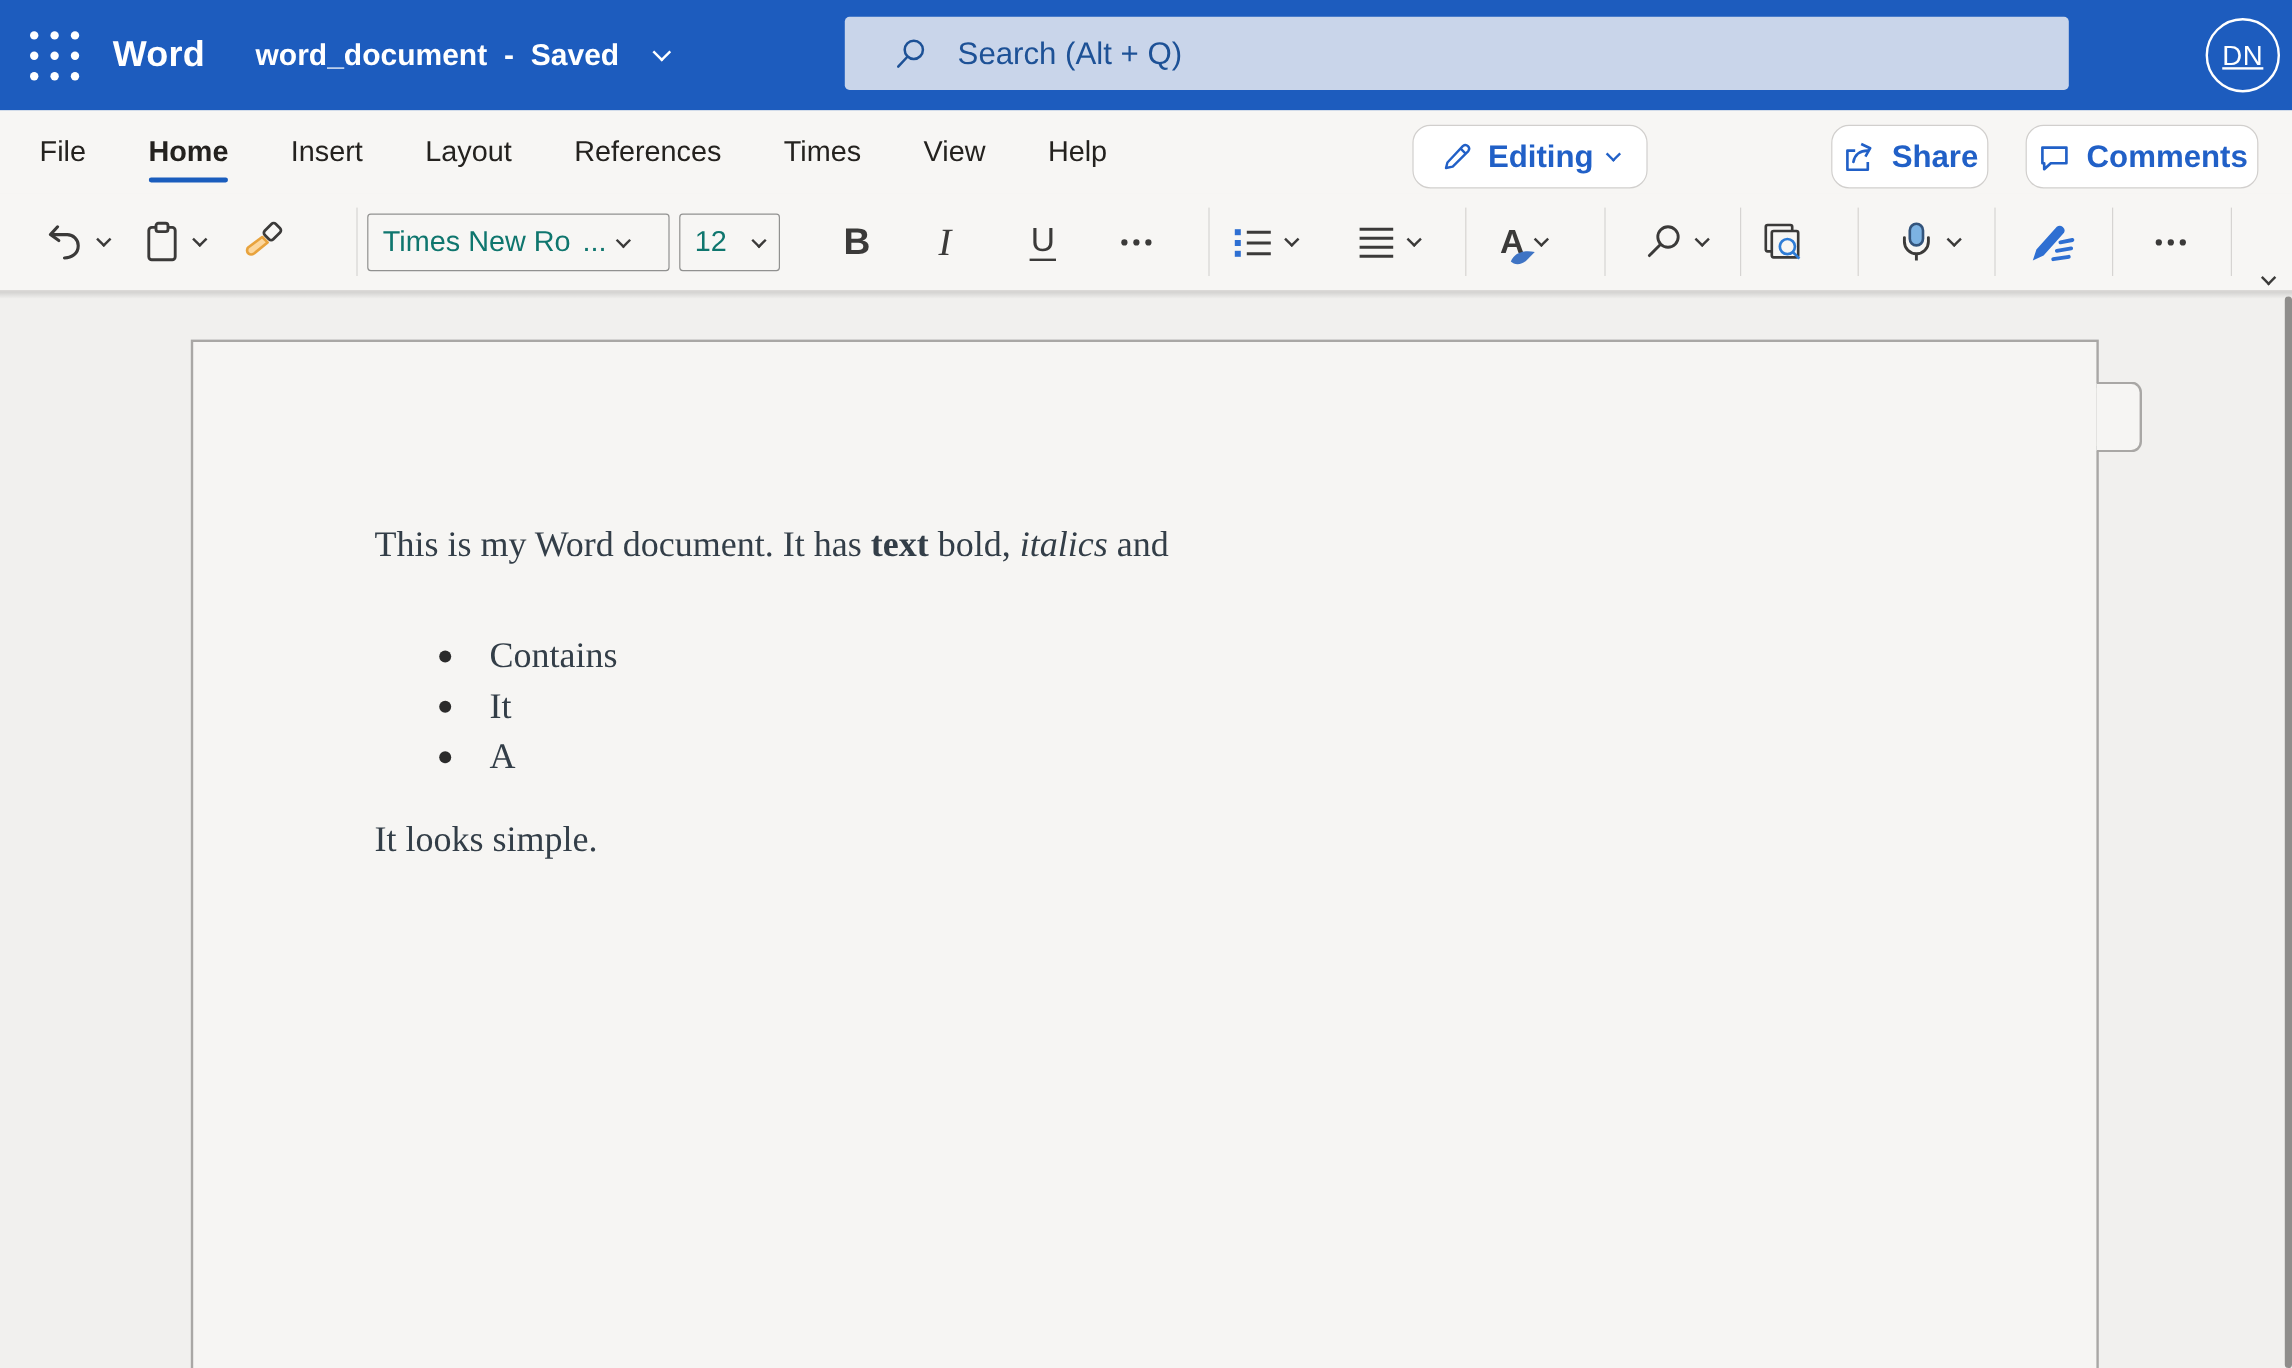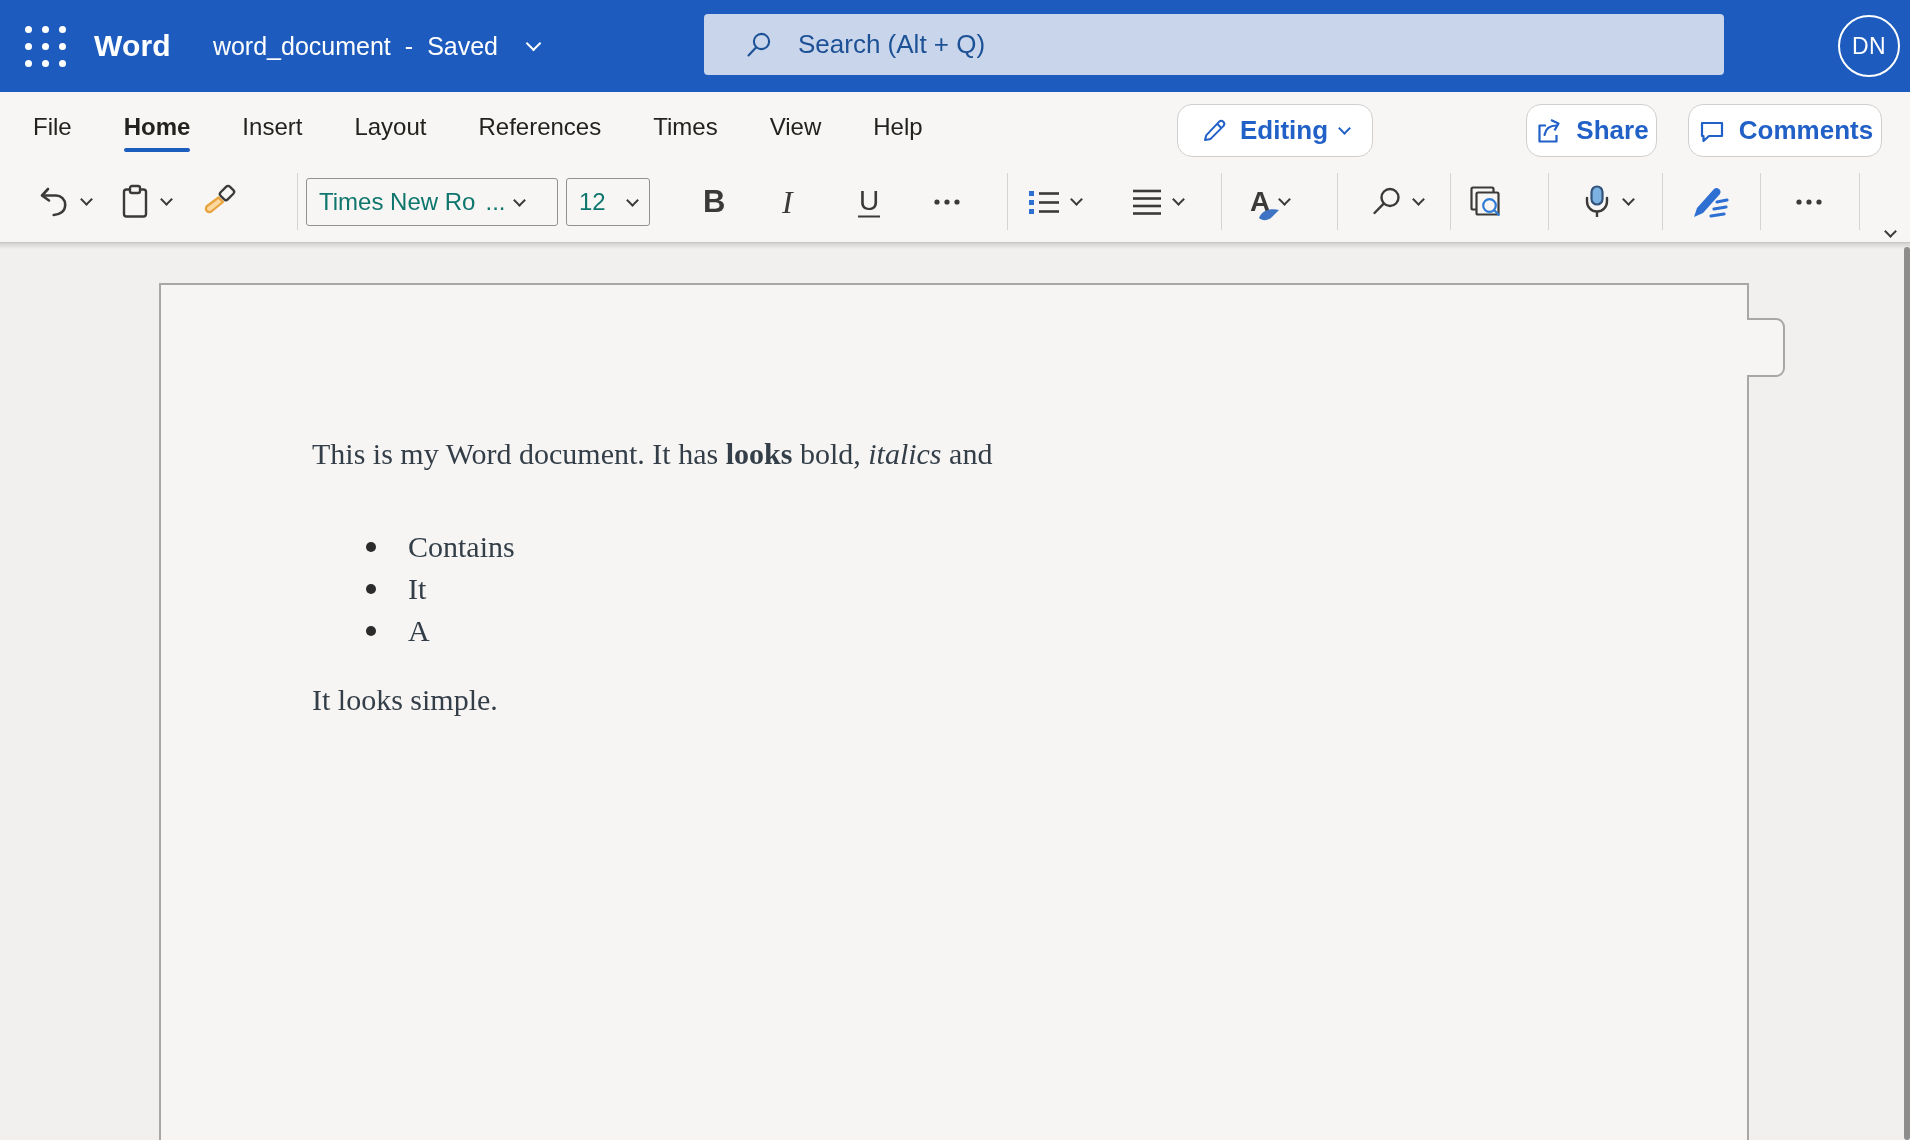--- a/index.html
+++ b/index.html
@@ -8,34 +8,34 @@
   .screen { position:relative; width:1910px; height:1140px; }
 
   
   .titlebar { position:absolute; left:0; top:0; width:1910px; height:92px;
               background:#1d5cbe; display:flex; align-items:center; color:#fff; }
   .launcher { margin-left:22px; width:46px; height:44px; display:grid;
               grid-template-columns:repeat(3,7px); grid-template-rows:repeat(3,7px);
               gap:10px; place-content:center; cursor:pointer; }
   .launcher span { width:7px; height:7px; border-radius:50%; background:#fff; }
   .app-name { margin-left:26px; font-size:30px; font-weight:700; letter-spacing:.2px; }
-  .doc-title { margin-left:42px; display:flex; align-items:center; font-size:25px; font-weight:400; }
+  .doc-title { margin-left:42px; display:flex; align-items:center; font-size:25px; font-weight:700; }
   .doc-title .sep { margin:0 14px; }
   .doc-title .chev { margin-left:30px; color:#fff; width:11px; height:11px; border-width:2.4px; margin-top:-5px;}
 
   .searchbox { position:absolute; left:704px; top:14px; width:1020px; height:61px;
                background:#c9d5ea; border-radius:4px; display:flex; align-items:center;
                padding-left:40px; gap:24px; }
   .searchbox input { flex:1; background:transparent; border:none; outline:none;
                      font-size:26px; color:#1d5196; font-family:"Liberation Sans",sans-serif; }
   .searchbox input::placeholder { color:#1d5196; opacity:1; }
 
   .avatar { position:absolute; left:1838px; top:15px; width:62px; height:62px; border-radius:50%;
             border:2.5px solid #fff; display:flex; align-items:center; justify-content:center;
-            font-size:23px; letter-spacing:.5px; color:#fff; cursor:pointer; }
+            font-size:23px; letter-spacing:.5px; color:#fff; cursor:pointer;text-decoration:underline; }
 
   
   .menubar { position:absolute; left:0; top:92px; width:1910px; height:69px; background:#f7f6f4; }
   .menu-list { list-style:none; display:flex; align-items:center; height:100%;
                margin-left:33px; gap:52px; }
   .menu-item { position:relative; height:100%; display:flex; align-items:center;
                font-size:24px; color:#24221f; cursor:pointer; }
   .menu-item.active { font-weight:700; }
   .menu-item.active::after { content:""; position:absolute; left:0; right:0; bottom:9px;
                height:4px; border-radius:2px; background:#1a5dbd; }
@@ -324,21 +324,21 @@
 
     <div class="tdiv" style="left:1859px"></div>
 
     <span class="chev collapse-chev"></span>
   </div>
 
   <main class="canvas">
 
     <div class="page">
       <div class="doc">
-        <p><span>This is my Word document. It has </span><span class="b">looks</span><span> bold, </span><span class="i">italics</span><span> and</span></p>
+        <p><span>This is my Word document. It has </span><span class="b">text</span><span> bold, </span><span class="i">italics</span><span> and</span></p>
         <ul>
           <li>Contains</li>
           <li>It</li>
           <li>A</li>
         </ul>
         <p class="p2">It looks simple.</p>
       </div>
     </div>
 
     <div class="side-tab"></div>

